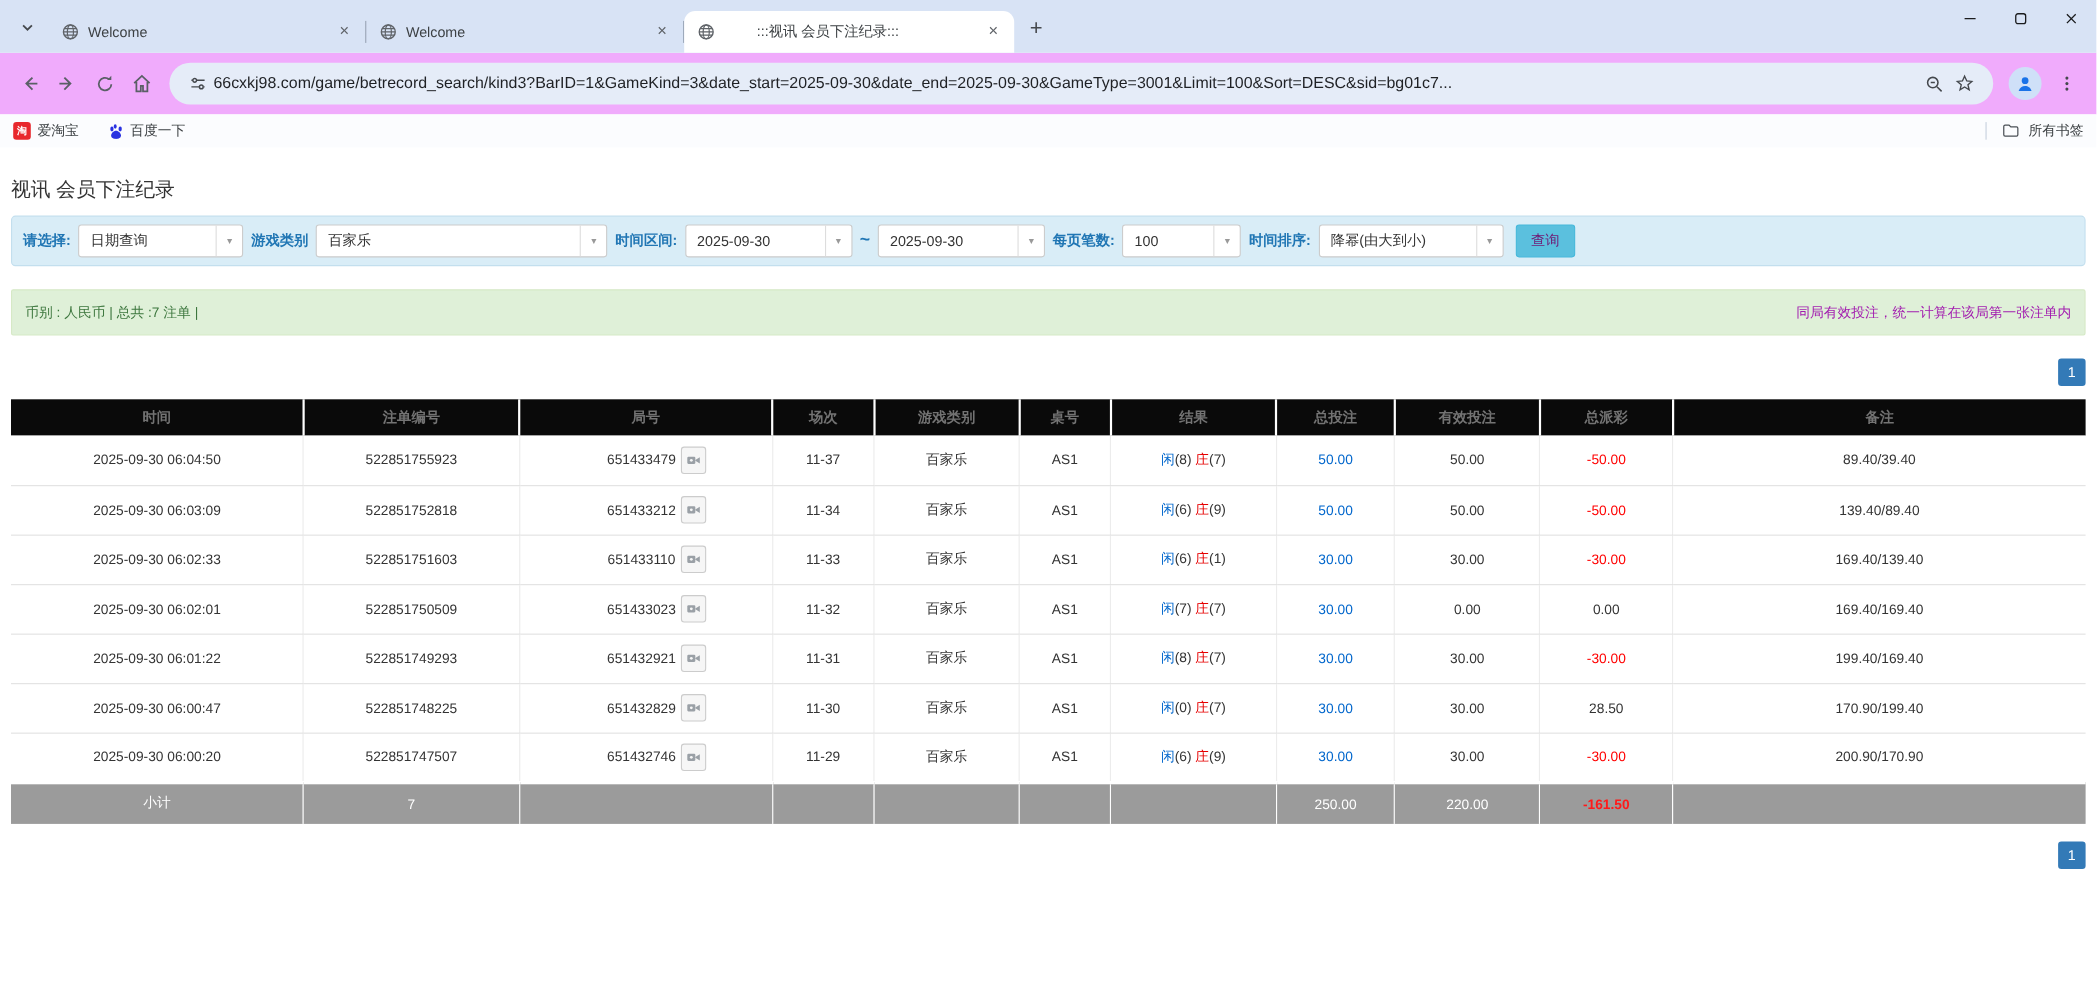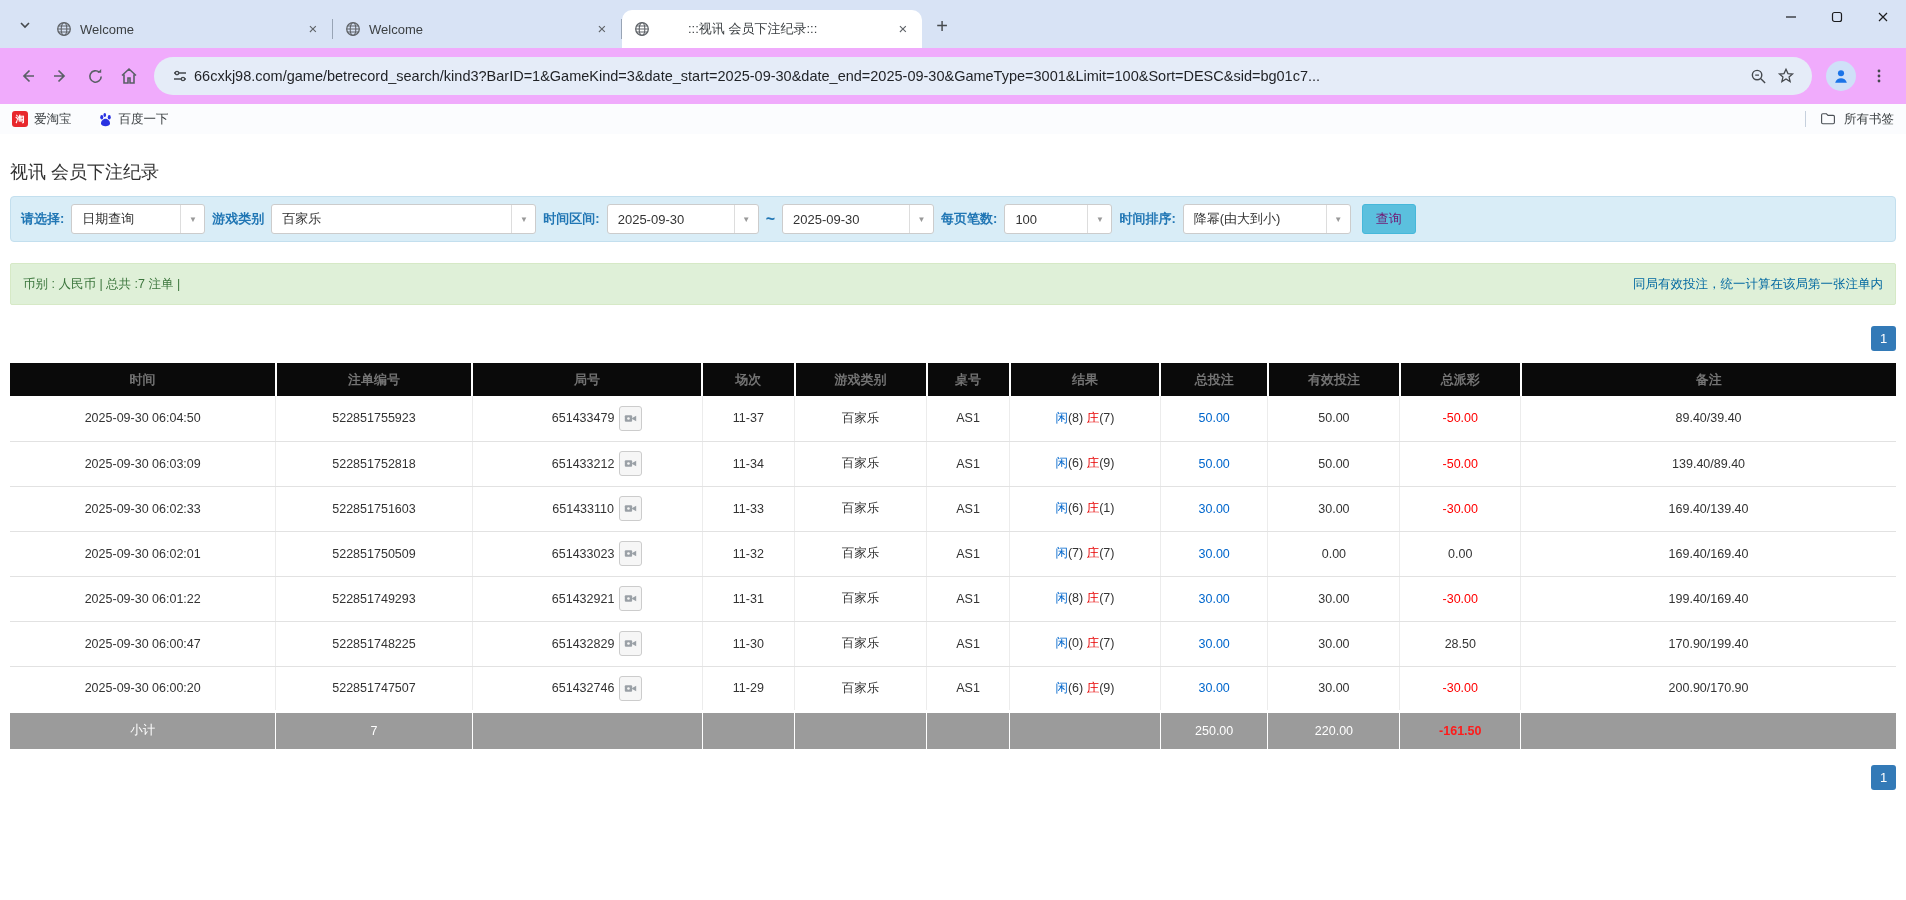--- a/index.html
+++ b/index.html
@@ -43,21 +43,21 @@
   .f-label { color:#2076b4; font-weight:bold; font-size:13px; white-space:nowrap; }
   .sel { background:#fff; border:1px solid #ccc; border-radius:3px; height:30px; display:flex; align-items:center; position:relative;
     padding:0 30px 0 10px; font-size:13px; color:#333; cursor:pointer; white-space:nowrap; }
   .sel .arrow { position:absolute; right:0; top:0; width:24px; height:100%; border-left:1px solid #ddd; display:flex; align-items:center; justify-content:center; color:#999; font-size:8px; }
   .tilde { color:#2076b4; font-weight:bold; }
   .btn-query { background:#5bc0de; border:1px solid #46b8da; color:#701a75; height:30px; padding:0 13px; border-radius:3px; font-size:13px; cursor:pointer; margin-left:4px; }
 
   .summary-bar { margin-top:21px; background:#dff0d8; border:1px solid #d6e9c6; border-radius:2px; height:42px;
     display:flex; align-items:center; justify-content:space-between; padding:0 12px; font-size:12.5px; }
   .summary-left { color:#3c763d; }
-  .summary-right { color:#0369a1;font-family:Liberation Serif, serif; }
+  .summary-right { color:#a21caf;font-family:Liberation Serif, serif; }
 
   .pager { display:flex; justify-content:flex-end; margin:21px 0 12px; }
   .pager.bottom { margin:16px 0 0; }
   .page-btn { background:#337ab7; color:#fff; min-width:25px; height:25px; line-height:25px; text-align:center; border-radius:3px; font-size:13px; cursor:pointer; }
 
   table.bet { width:100%; border-collapse:collapse; table-layout:fixed; font-size:12.5px; color:#333; }
   table.bet th { background:#0a0a0a; color:#737373; height:33px; font-size:13px; font-weight:bold; border-right:2px solid #fff; }
   table.bet th:last-child { border-right:none; }
   table.bet td { height:45px; text-align:center; border-bottom:1px solid #e2e2e2; border-right:1px solid #ececec; background:#fff; }
   table.bet td:last-child { border-right:none; }
@@ -212,21 +212,21 @@
       <span>所有书签</span>
     </div>
   </div>
 </div>
 
 <div class="page">
   <h1 class="page-title">视讯 会员下注纪录</h1>
 
   <div class="filter-bar">
     <span class="f-label">请选择:</span>
-    <div class="sel" style="width:134px">
+    <div class="sel" style="width:150px">
       <span>日期查询</span>
       <span class="arrow">▼</span>
     </div>
     <span class="f-label">游戏类别</span>
     <div class="sel" style="width:265px">
       <span>百家乐</span>
       <span class="arrow">▼</span>
     </div>
     <span class="f-label">时间区间:</span>
     <div class="sel" style="width:152px">

